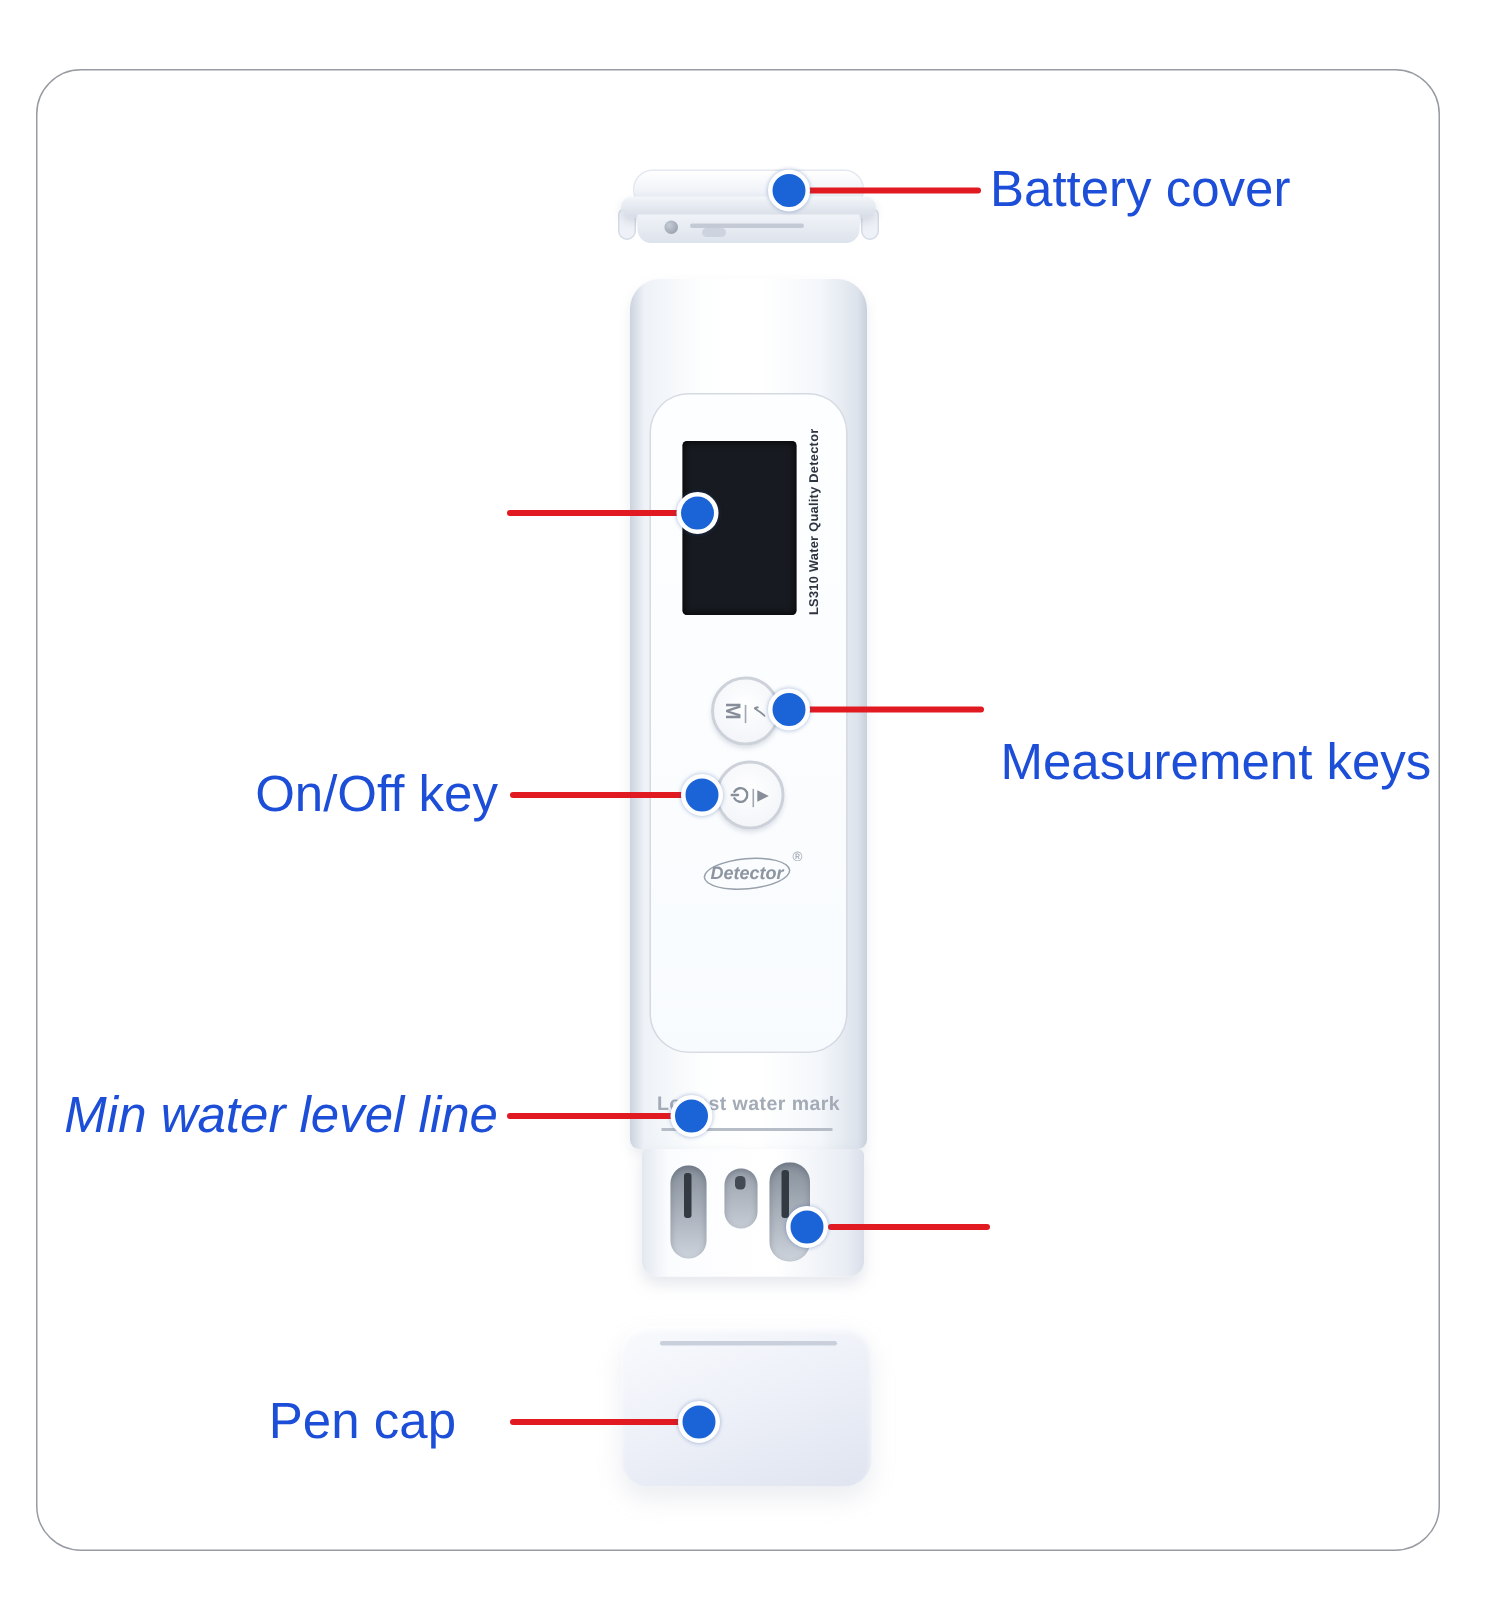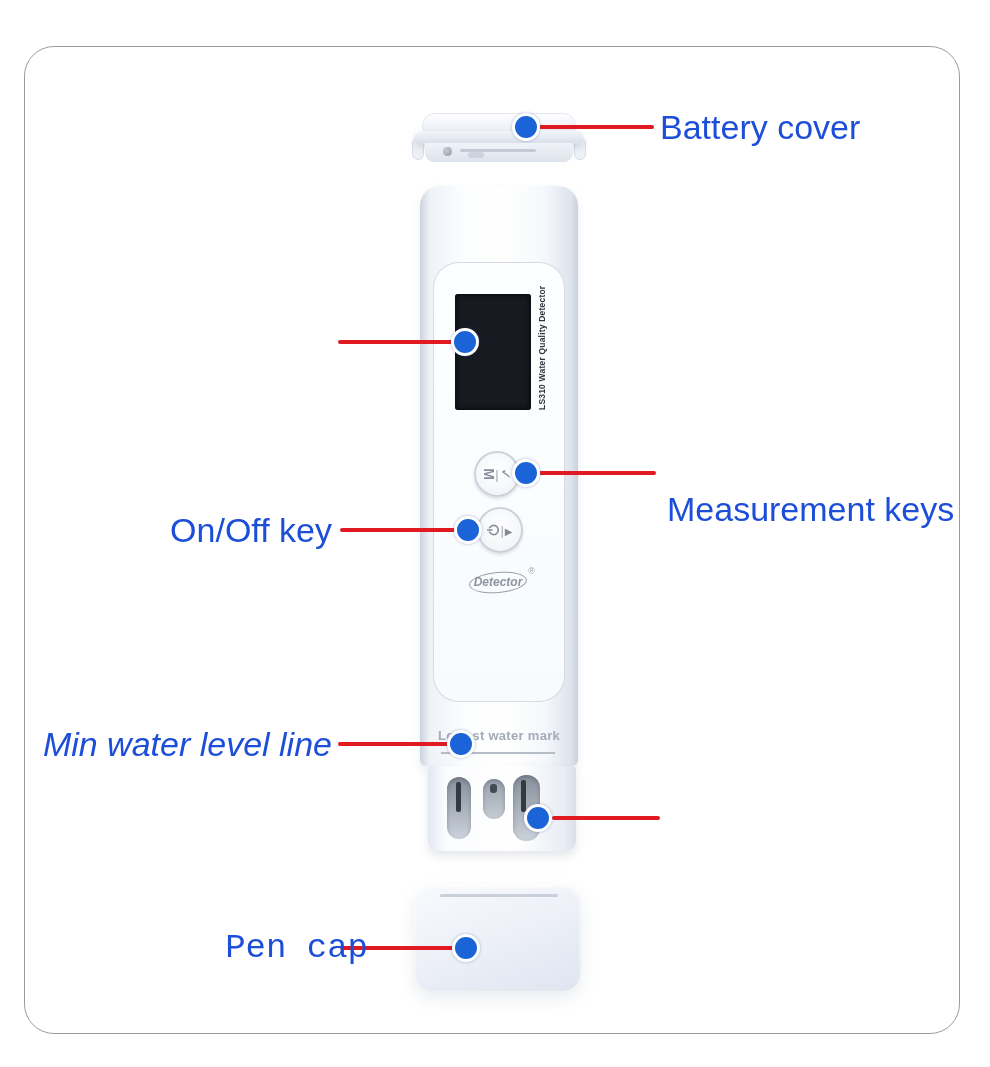--- a/index.html
+++ b/index.html
@@ -105,21 +105,21 @@
     border:3px solid #ffffff;box-sizing:content-box;box-shadow:0 0 3px rgba(40,80,160,.4);}
   .cline{position:absolute;height:4px;background:#e11a21;border-radius:2px;}
   .clabel{position:absolute;font-size:34px;color:#1d4ed8;transform:translateY(-50%);white-space:nowrap;}
 
   .dot1{left:512px;top:113px;} .line1{left:536px;top:125px;width:118px;} .lab1{left:660px;top:127px;}
   .dot2{left:451px;top:328px;} .line2{left:338px;top:340px;width:116px;} .lab2{right:657px;top:342px;}
   .dot3{left:512px;top:459px;} .line3{left:538px;top:471px;width:118px;} .lab3{left:667px;top:477px;margin-top:32px;}
   .dot4{left:454px;top:516px;} .line4{left:340px;top:528px;width:116px;} .lab4{right:658px;top:530px;}
   .dot5{left:447px;top:730px;} .line5{left:338px;top:742px;width:112px;} .lab5{right:658px;top:744px;font-style:italic;}
   .dot6{left:524px;top:804px;} .line6{left:552px;top:816px;width:108px;} .lab6{left:666px;top:818px;}
-  .dot7{left:452px;top:934px;} .line7{left:340px;top:946px;width:114px;} .lab7{right:622px;top:948px;font-family:Liberation Mono, monospace;}
+  .dot7{left:452px;top:934px;} .line7{left:340px;top:946px;width:114px;} .lab7{right:686px;top:948px;}
 </style>
 </head>
 <body>
 
 <div class="canvas">
   <div class="frame"></div>
 
   <div>
     <div class="bc-ear left"></div>
     <div class="bc-ear right"></div>

